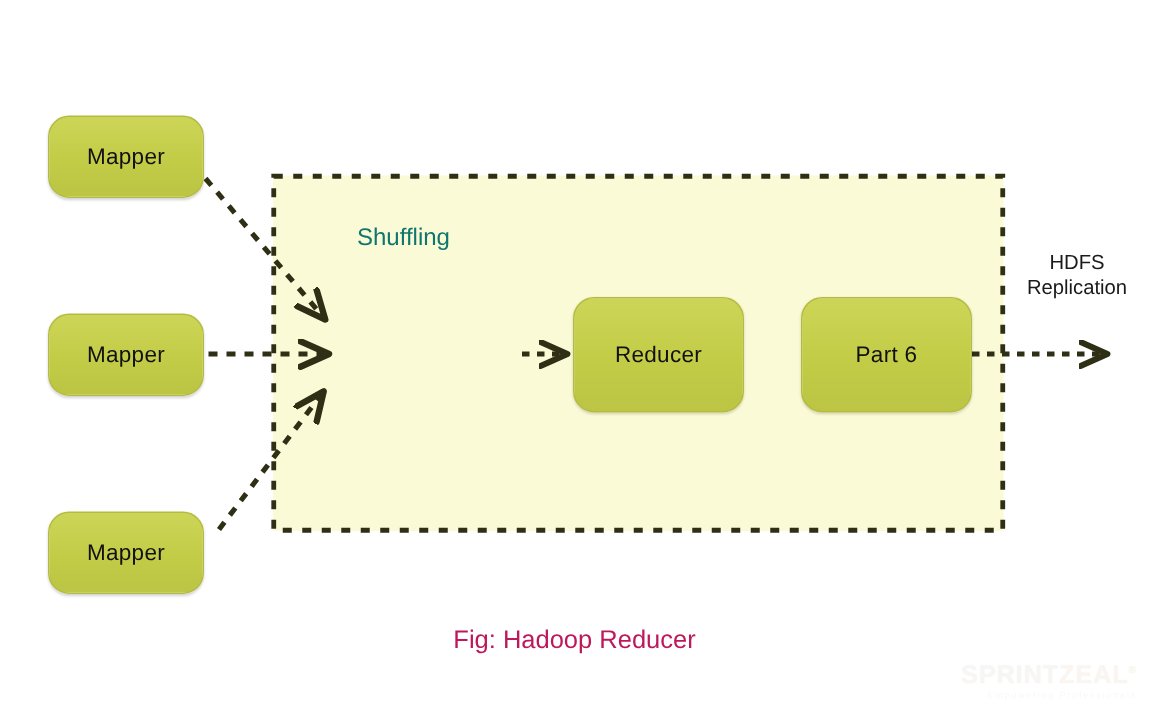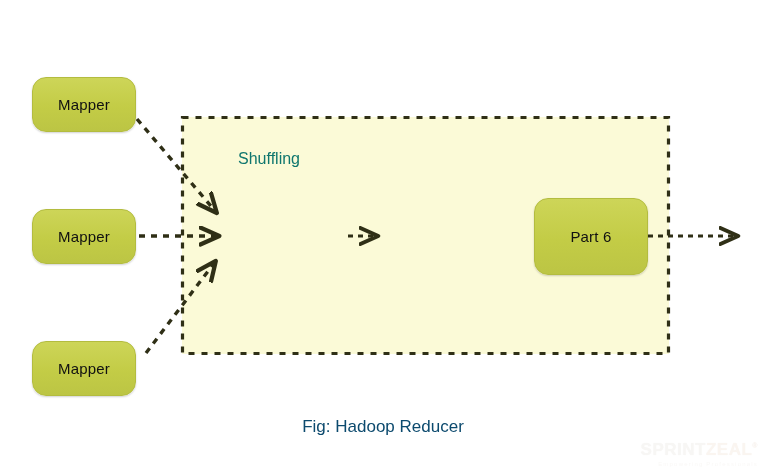--- a/index.html
+++ b/index.html
@@ -76,21 +76,21 @@
     top: 166px;
     width: 92px;
   }
   #figure-caption {
     position: absolute;
     left: 0;
     top: 417px;
     width: 766px;
     text-align: center;
     font-size: 17px;
-    color: #0c4a6e;
+    color: #be185d;
   }
   
   #watermark {
     position: absolute;
     right: 8px;
     bottom: 6px;
     text-align: right;
     opacity: 0.5;
     user-select: none;
   }
@@ -151,25 +151,32 @@
     <span>Mapper</span>
   </div>
 
   <div class="node" style="left:32px; top:341px; width:104px; height:55px;">
     <span>Mapper</span>
   </div>
 
   <div id="shuffle-label">Shuffling</div>
 
 
+  <div class="node" style="left:382px; top:198px; width:114px; height:77px;">
+    <span>Reducer</span>
+  </div>
 
   <div class="node" style="left:534px; top:198px; width:114px; height:77px;">
     <span>Part 6</span>
   </div>
 
+  <div class="plain-label" id="hdfs-label">
+    <div>HDFS</div>
+    <div>Replication</div>
+  </div>
 
   <div id="figure-caption">Fig: Hadoop Reducer</div>
 
   <div id="watermark">
     <div class="wm-main"><span>SPRINT</span><span class="wm-accent">ZEAL</span><span class="wm-reg">®</span></div>
     <div class="wm-tag">Empowering Professionals</div>
   </div>
 
 </div>
 

